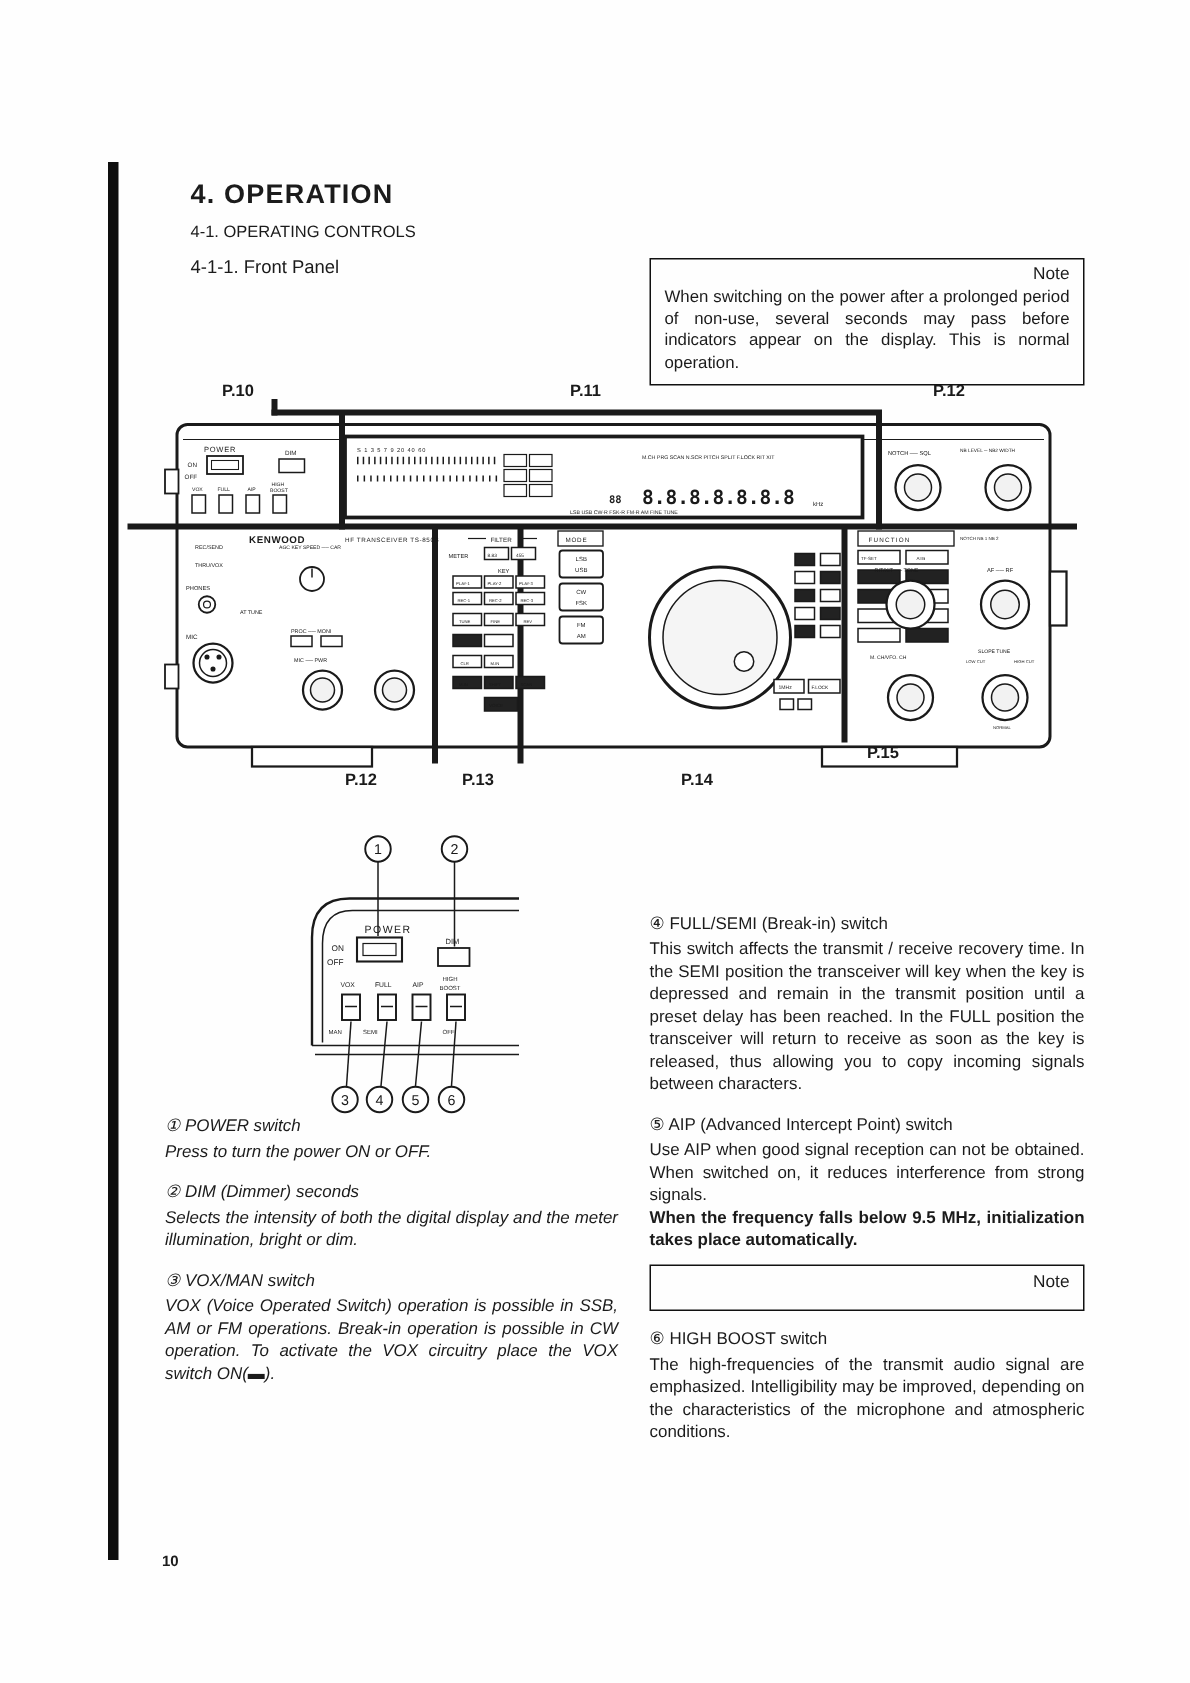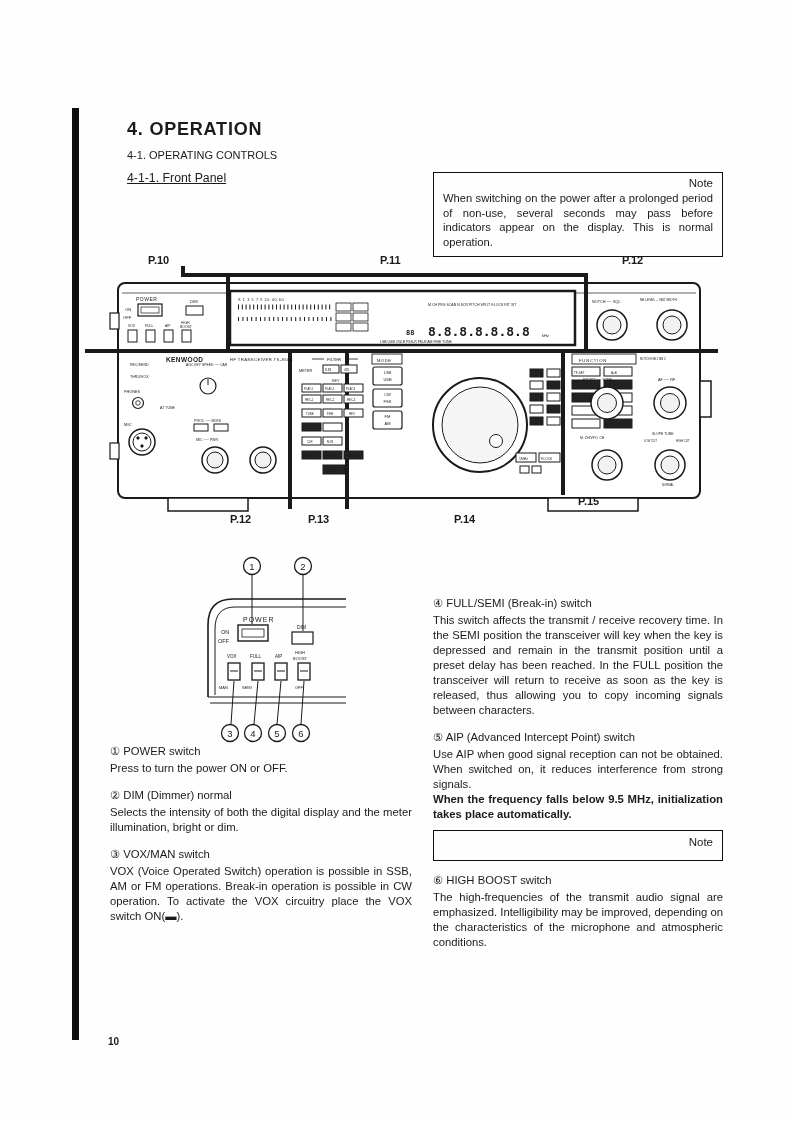--- a/index.html
+++ b/index.html
@@ -4,30 +4,30 @@
 <style>
   * { margin:0; padding:0; box-sizing:border-box; }
   html,body { background:#ffffff; }
   .page {
     position:relative; width:793px; height:1122px; background:#fefefe;
     font-family:"Liberation Sans", sans-serif; color:#1b1b1b; overflow:hidden;
   }
   .bind-bar { position:absolute; left:72px; top:108px; width:7px; height:932px; background:#0e0e0e; }
   .title   { position:absolute; left:127px; top:119px; font-size:18px; font-weight:bold; letter-spacing:.8px; }
   .sec     { position:absolute; left:127px; top:149px; font-size:11px; }
-  .subsec  { position:absolute; left:127px; top:171px; font-size:12.3px;text-decoration:underline; }
+  .subsec  { position:absolute; left:127px; top:171px; font-size:12.3px; }
   .notebox { border:1.6px solid #111; padding:4px 9px 7px; background:#fefefe; }
   .note-top{ position:absolute; left:433px; top:172px; width:290px; }
   .note-title { font-size:11.5px; margin-bottom:2px;text-align:right; }
   .note-body  { font-size:11.2px; line-height:1.3; text-align:justify; }
   .panel-svg   { position:absolute; left:80px;  top:253px; width:645px; height:290px; }
   .closeup-svg { position:absolute; left:183px; top:545px; width:165px; height:205px; }
   .col { position:absolute; font-size:11.3px; line-height:1.33; }
-  .col-left  { left:110px; top:744px; width:302px; }
-  .col-right { left:433px; top:596px; width:290px; }
+  .col-left  { left:110px; top:744px; width:302px;font-style:italic; }
+  .col-right { left:433px; top:609px; width:290px; }
   .tsec   { margin-bottom:12px; }
   .tsec-h { margin-bottom:2px; }
   .tsec-b { text-align:justify; }
   .tsec-b2{ text-align:justify;font-weight:bold; }
   .note-aip { margin:8px 0 12px; }
   .pageno { position:absolute; left:108px; top:1036px; font-size:10px; font-weight:bold; }
   svg text { fill:#1a1a1a; font-family:"Liberation Sans", sans-serif; }
   svg .digits { font-family:"DejaVu Sans Mono", monospace; font-weight:bold; }
   svg line, svg rect, svg circle, svg path { stroke:#1a1a1a; }
 </style>
@@ -332,21 +332,21 @@
       <text x="118" y="191.5">6</text>
     </g>
   </svg>
 
   <div class="col col-left">
     <div class="tsec">
       <div class="tsec-h">① POWER switch</div>
       <div class="tsec-b">Press to turn the power ON or OFF.</div>
     </div>
     <div class="tsec">
-      <div class="tsec-h">② DIM (Dimmer) normal</div>
+      <div class="tsec-h">② DIM (Dimmer) seconds</div>
       <div class="tsec-b">Selects the intensity of both the digital display and the meter illumination, bright or dim.</div>
     </div>
     <div class="tsec">
       <div class="tsec-h">③ VOX/MAN switch</div>
       <div class="tsec-b">VOX (Voice Operated Switch) operation is possible in SSB, AM or FM operations. Break-in operation is possible in CW operation. To activate the VOX circuitry place the VOX switch ON(▬).</div>
     </div>
   </div>
 
   <div class="col col-right">
     <div class="tsec">

